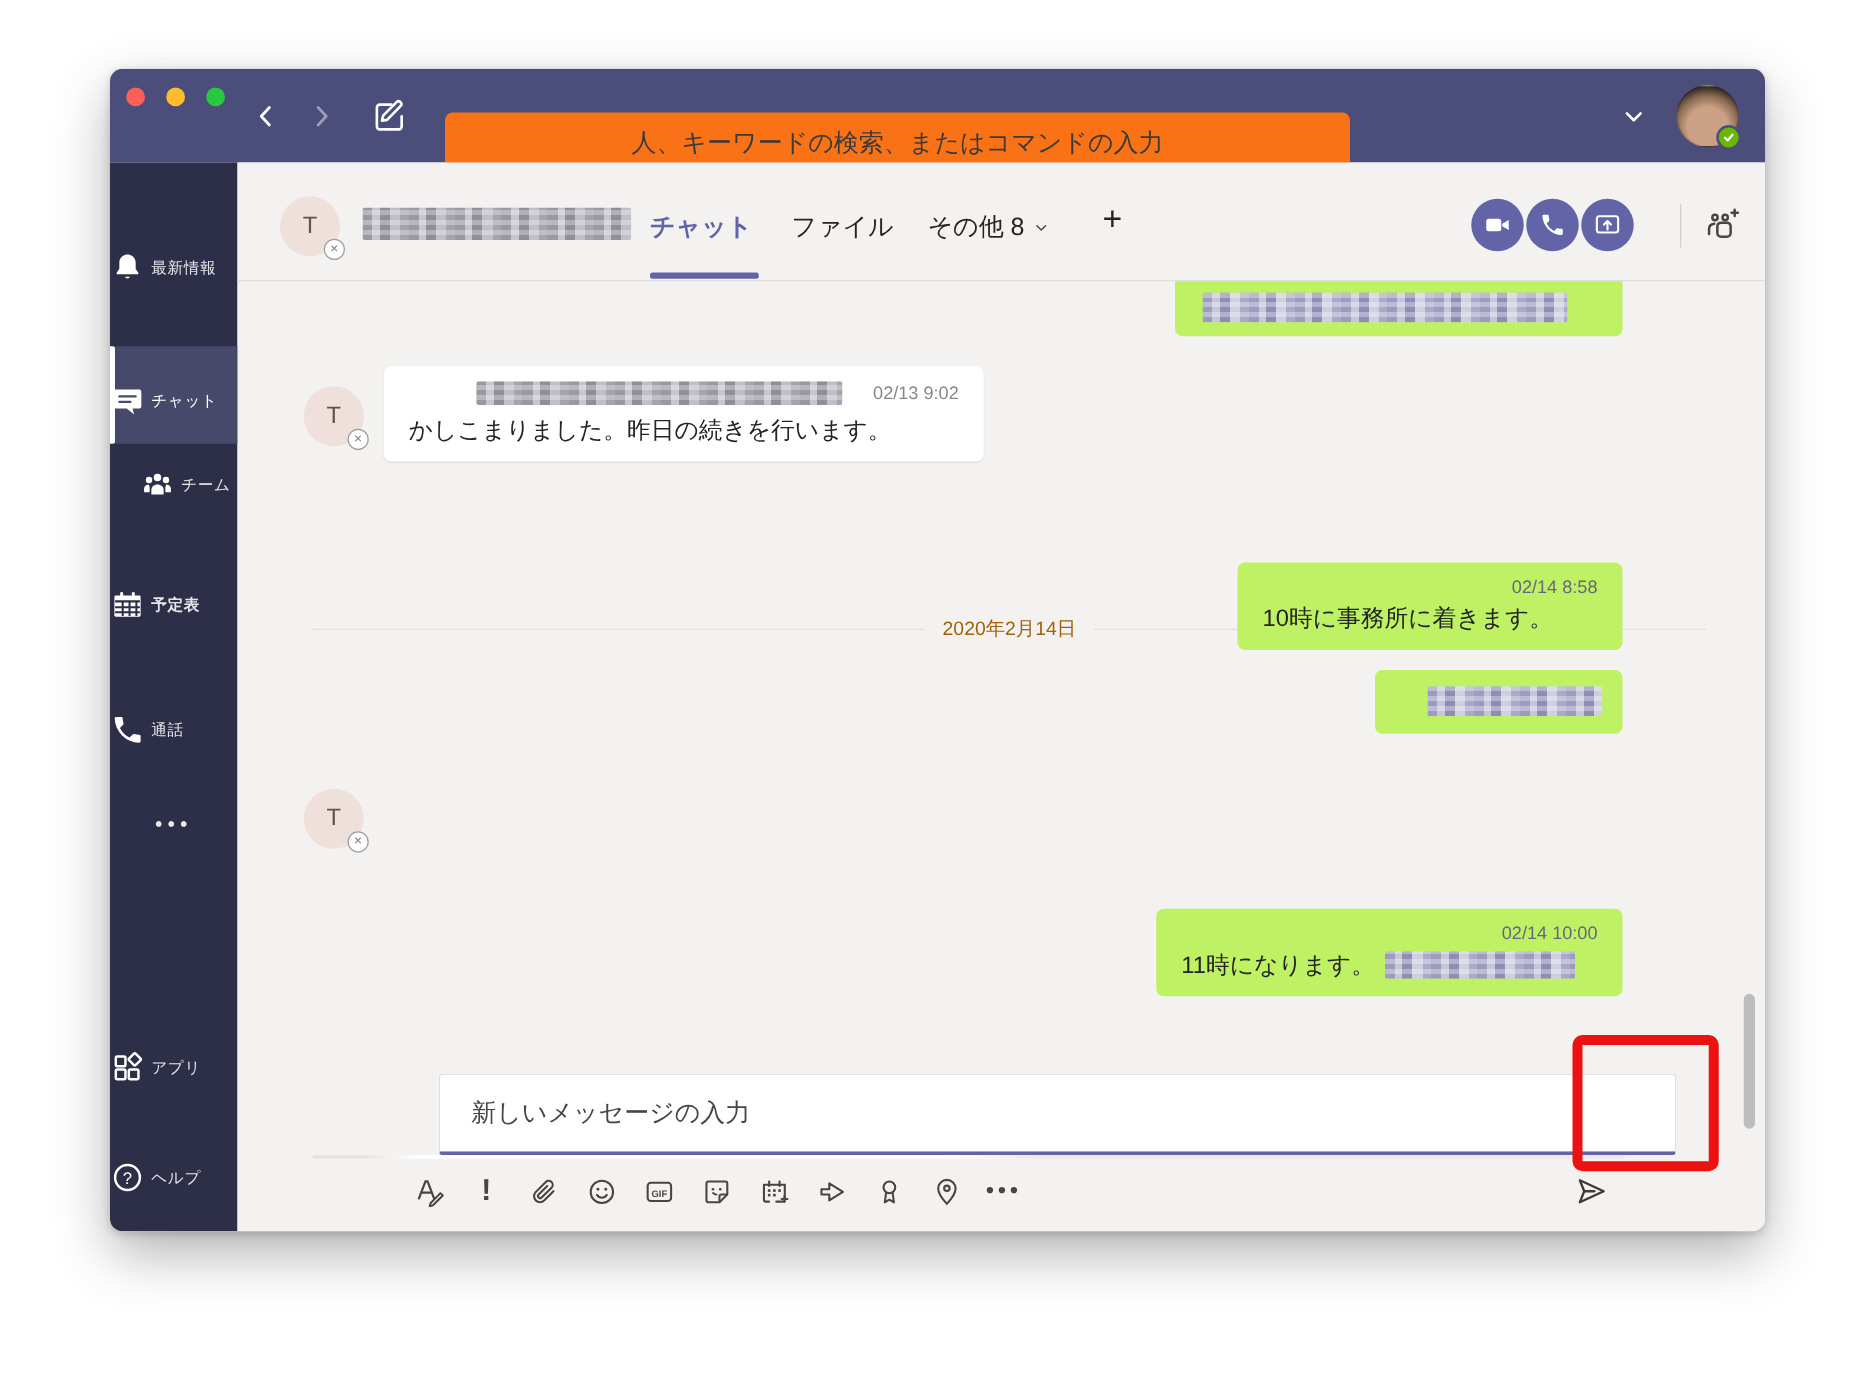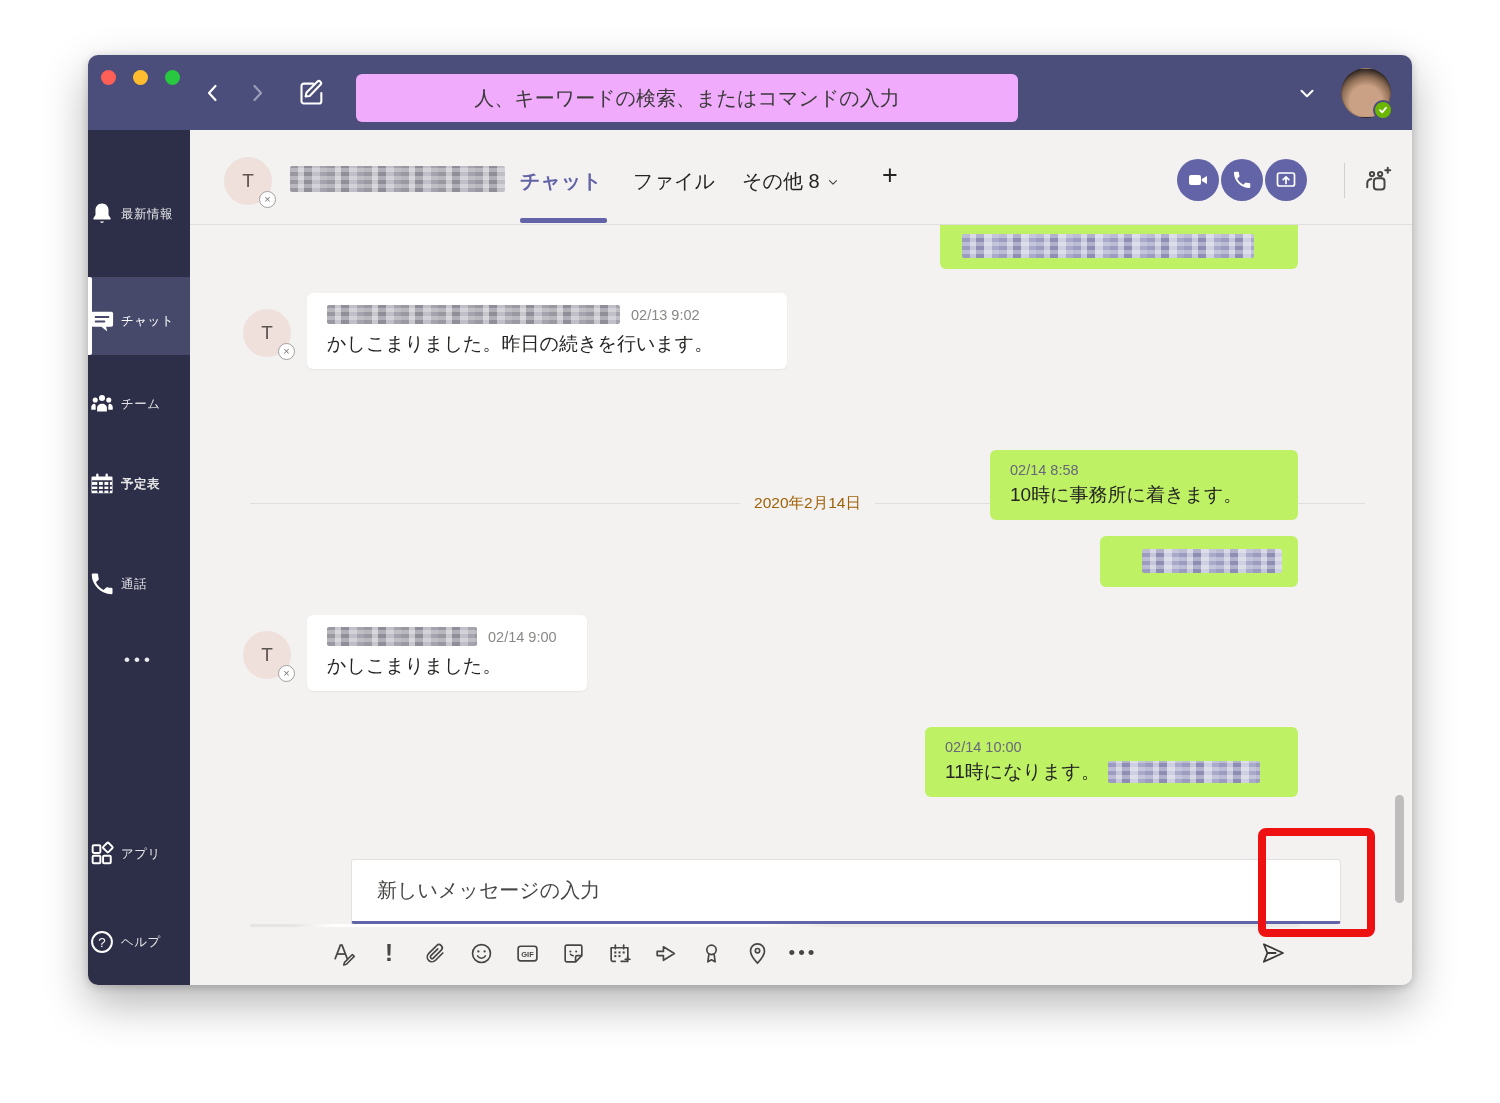--- a/index.html
+++ b/index.html
@@ -8,22 +8,22 @@
   .window { position:absolute; left:88px; top:55px; width:1324px; height:930px;
     border-radius:10px; overflow:hidden; background:#f3f2f1;
     box-shadow:0 18px 45px rgba(0,0,0,.30), 0 2px 8px rgba(0,0,0,.18); }
 
   
   .titlebar { position:absolute; left:0; top:0; width:100%; height:75px; background:#4b4d7a; }
   .tl { position:absolute; top:15px; width:15px; height:15px; border-radius:50%; }
   .tl.red{ left:13px; background:#ff5f57;} .tl.yellow{ left:45px; background:#febc2e;} .tl.green{ left:77px; background:#28c840;}
   .navbtn { position:absolute; top:26px; width:24px; height:24px; color:#fff; }
   .navbtn.dim { color:rgba(255,255,255,.45); }
-  .searchbar { position:absolute; left:268px; top:19px; width:662px; height:48px;
-    background:#f0abfc; border-radius:6px; display:flex; align-items:center; justify-content:center;
+  .searchbar { position:absolute; left:268px; top:35px; width:724px; height:48px;
+    background:#f97316; border-radius:6px; display:flex; align-items:center; justify-content:center;
     font-size:20px; color:#3b3a39; }
   .tb-chevron { position:absolute; left:1208px; top:27px; width:22px; height:22px; color:#fff; }
   .tb-avatar { position:absolute; left:1253px; top:13px; width:50px; height:50px; border-radius:50%;
     background:radial-gradient(circle at 50% 68%, #caa184 0 40%, #8a6a52 62%, #3a2e27 78%);
     border:1px solid rgba(0,0,0,.2); }
   .status-badge { position:absolute; right:-3px; bottom:-3px; width:20px; height:20px; border-radius:50%;
     background:#6bb700; border:2px solid #4b4d7a; display:flex; align-items:center; justify-content:center; }
 
   
   .sidebar { position:absolute; left:0; top:75px; width:102px; height:855px; background:#2d2e47; }
@@ -62,21 +62,21 @@
   .tab-plus { font-size:27px; font-weight:300; color:#252423; }
   .call-btn { position:absolute; top:29px; width:42px; height:42px; border-radius:50%; background:#6264a7;
     display:flex; align-items:center; justify-content:center; color:#fff; }
   .hdr-divider { position:absolute; left:1154px; top:33px; width:1px; height:35px; background:#d2d0ce; }
   .people-btn { position:absolute; left:1172px; top:35px; width:30px; height:30px; color:#484644; }
 
   
   .bubble { position:absolute; border-radius:6px; padding:12px 20px; font-size:19px; color:#252423; }
   .bubble.left { background:#fff; box-shadow:0 1px 2px rgba(0,0,0,.06); }
   .bubble.right { background:#bef264; }
-  .meta-row { display:flex; align-items:center; gap:11px; margin-bottom:7px; }
+  .meta-row { display:flex; align-items:center; gap:24px; margin-bottom:7px;justify-content:flex-end; }
   .msg-time { font-size:14.5px; color:#8a8886; white-space:nowrap; }
   .bubble.right .msg-time { color:#67667c; }
   .msg-avatar { position:absolute; width:48px; height:48px; border-radius:50%;
     background:#efe0dc; color:#5d5450; display:flex; align-items:center; justify-content:center; font-size:19px; }
   .date-divider { position:absolute; left:60px; top:268px; width:1115px; display:flex; align-items:center;
     gap:14px; color:#a16207; font-size:15.5px; }
   .date-divider::before, .date-divider::after { content:""; flex:1; height:1px; background:#e1dfdd; }
   .eye-wrap { position:absolute; left:1114px; top:645px; width:32px; height:26px; color:#464775; }
   .red-annotation { position:absolute; left:1068px; top:603px; width:117px; height:109px;
     border:8px solid #ee1111; border-radius:8px; z-index:5; }
@@ -154,21 +154,21 @@
 
     <div class="side-item selected" style="top:147px; height:78px;">
       <svg class="side-ico" viewBox="0 0 24 24">
         <path d="M4 4h16a1.5 1.5 0 0 1 1.5 1.5v10A1.5 1.5 0 0 1 20 17h-4.5l1 4-5-4H4a1.5 1.5 0 0 1-1.5-1.5v-10A1.5 1.5 0 0 1 4 4z" fill="#fff"></path>
         <line x1="6.5" y1="8.6" x2="17.5" y2="8.6" stroke="#47496b" stroke-width="1.6" stroke-linecap="round"></line>
         <line x1="6.5" y1="12.4" x2="14" y2="12.4" stroke="#47496b" stroke-width="1.6" stroke-linecap="round"></line>
       </svg>
       <span class="lbl">チャット</span>
     </div>
 
-    <div class="side-item" style="top:250px;">
+    <div class="side-item" style="top:234px;padding-left:24px;">
       <svg class="side-ico" viewBox="0 0 24 24">
         <circle cx="6.2" cy="8.6" r="2.2" fill="#fff"></circle>
           <circle cx="17.8" cy="8.6" r="2.2" fill="#fff"></circle>
           <circle cx="12" cy="6.8" r="2.6" fill="#fff"></circle>
         <path d="M7.8 18.5v-3.2c0-2 1.8-3.6 4.2-3.6s4.2 1.6 4.2 3.6v3.2z" fill="#fff"></path>
         <path d="M2.8 17v-2.4c0-1.6 1.3-2.8 3-2.9.5.6.8 1.2.8 2v3.3z" fill="#fff"></path>
         <path d="M21.2 17v-2.4c0-1.6-1.3-2.8-3-2.9-.5.6-.8 1.2-.8 2v3.3z" fill="#fff"></path>
       </svg>
       <span class="lbl">チーム</span>
     </div>
@@ -308,27 +308,20 @@
         <div>10時に事務所に着きます。</div>
       </div>
 
       <div class="bubble right" style="left:910px; top:311px; width:198px; height:51px; padding:13px 18px;">
         <div class="px purple" style="width:140px; height:24px; margin-left:24px;"></div>
       </div>
 
       <div class="msg-avatar" style="left:53px; top:406px;">
         <span>T</span>
         <div class="block-badge">×</div>
-      </div>
-      <div class="bubble left" style="left:117px; top:390px; width:280px;">
-        <div class="meta-row">
-          <div class="px" style="width:150px; height:19px;"></div>
-          <span class="msg-time">02/14 9:00</span>
-        </div>
-        <div>かしこまりました。</div>
       </div>
 
       <div class="bubble right" style="left:735px; top:502px; width:373px;">
         <div class="meta-row" style="margin-bottom:4px;">
           <span class="msg-time">02/14 10:00</span>
         </div>
         <div style="display:flex; align-items:center; gap:8px;">
           <span>11時になります。</span>
           <span class="px purple" style="display:inline-block; width:152px; height:22px;"></span>
         </div>

